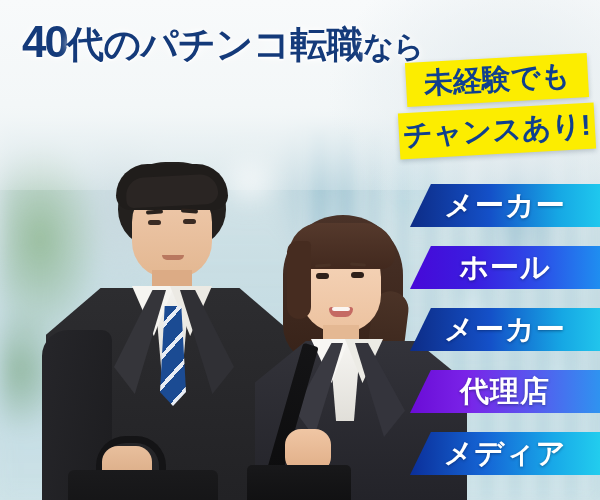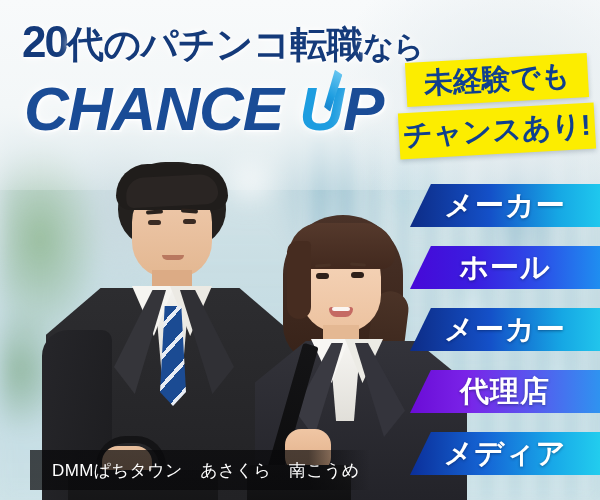--- a/index.html
+++ b/index.html
@@ -260,31 +260,27 @@
     <div class="w-collarL"></div>
     <div class="w-collarR"></div>
     <div class="w-lapelL"></div>
     <div class="w-lapelR"></div>
     <div class="w-strap"></div>
     <div class="w-hand"></div>
     <div class="w-bag"></div>
   </div>
 
   <div class="headline">
-    <span class="num">20</span><span>代のパチンコ転職</span><span class="sm">なら</span>
-  </div>
-
-  <div class="logo">
-    <span>CHANCE</span><span class="sp"></span><span class="u-wrap"><span>U</span><span class="swoosh"></span></span><span class="u-wrap" style="color:#1a4c96">P</span>
-  </div>
+    <span class="num">40</span><span>代のパチンコ転職</span><span class="sm">なら</span>
+  </div>
+
 
   <div class="badge badge-1">未経験でも</div>
   <div class="badge badge-2">チャンスあり!</div>
 
   <div class="cat cat-0">メーカー</div>
   <div class="cat cat-1">ホール</div>
   <div class="cat cat-2">メーカー</div>
   <div class="cat cat-4">メディア</div>
   <div class="cat cat-3">代理店</div>
 
-  <div class="caption">DMMぱちタウン　あさくら　南こうめ</div>
 
 </div>
 
 </body></html>

